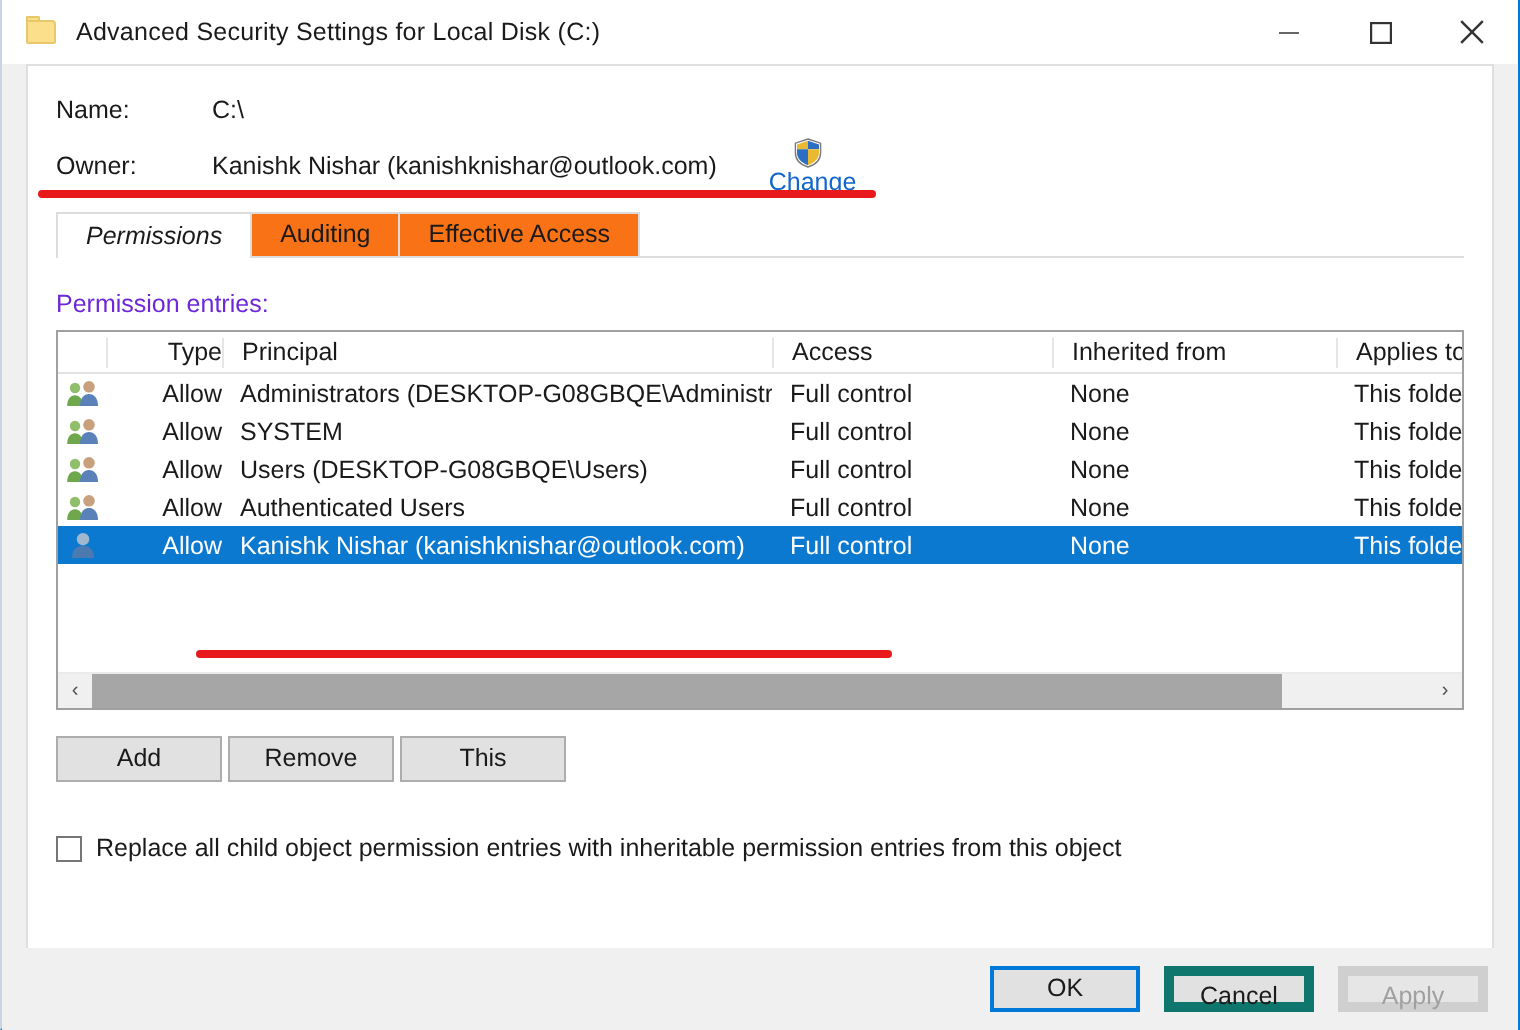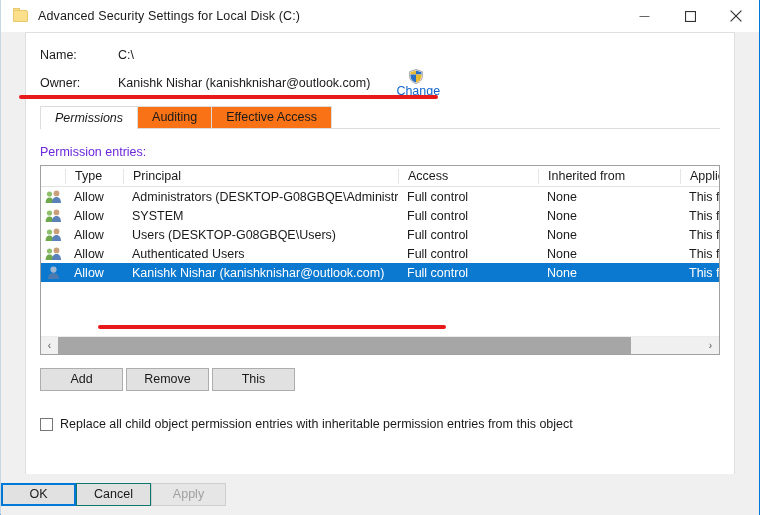--- a/index.html
+++ b/index.html
@@ -88,21 +88,21 @@
     align-items: center;
     justify-content: center;
     cursor: default;
   }
   .win-btn svg { display: block; }
 
   
   .content-wrap {
     flex: 1 1 auto;
     position: relative;
-    padding: 0 24px;
+    padding: 0 12px;
     box-sizing: border-box;
   }
   .panel {
     background: #ffffff;
     border: 1px solid #dfdfdf;
     border-bottom: none;
     height: 442px;
     box-sizing: border-box;
     position: relative;
     padding: 0 14px;
@@ -213,21 +213,21 @@
     color: #1a1a1a;
     border-left: 1px solid #e6e6e6;
     height: 15px;
     line-height: 15px;
     overflow: hidden;
     white-space: nowrap;
   }
   .lv-head .cell:first-child { border-left: none; }
 
   .c-icon   { width: 24px;  flex: 0 0 24px;  }
-  .c-type   { width: 58px;  flex: 0 0 58px;  }
+  .c-type   { width: 58px;  flex: 0 0 58px; text-align: right;  }
   .c-prin   { width: 275px; flex: 0 0 275px; }
   .c-acc    { width: 140px; flex: 0 0 140px; }
   .c-inh    { width: 142px; flex: 0 0 142px; }
   .c-app    { width: 130px; flex: 0 0 130px; }
 
   .lv-row {
     display: flex;
     height: 19px;
     align-items: center;
     font-size: 12.5px;
@@ -326,28 +326,30 @@
     cursor: pointer;
   }
 
   
   .footer {
     flex: 0 0 auto;
     height: 41px;
     background: #f0f0f0;
     display: flex;
     align-items: center;
+    justify-content: flex-end;
     padding-right: 15px;
     box-sizing: border-box;
+    gap: 12px;
   }
   .fbtn {
     width: 75px;
     height: 23px;
     background: #e1e1e1;
-    border: 1px solid #0f766e;
+    border: 5px solid #0f766e;
     font-family: "Liberation Sans", sans-serif;
     font-size: 12.5px;
     color: #1a1a1a;
     box-sizing: border-box;
     cursor: default;
     line-height: 21px;
     text-align: center;
     padding: 0;
   }
   .fbtn.default {

